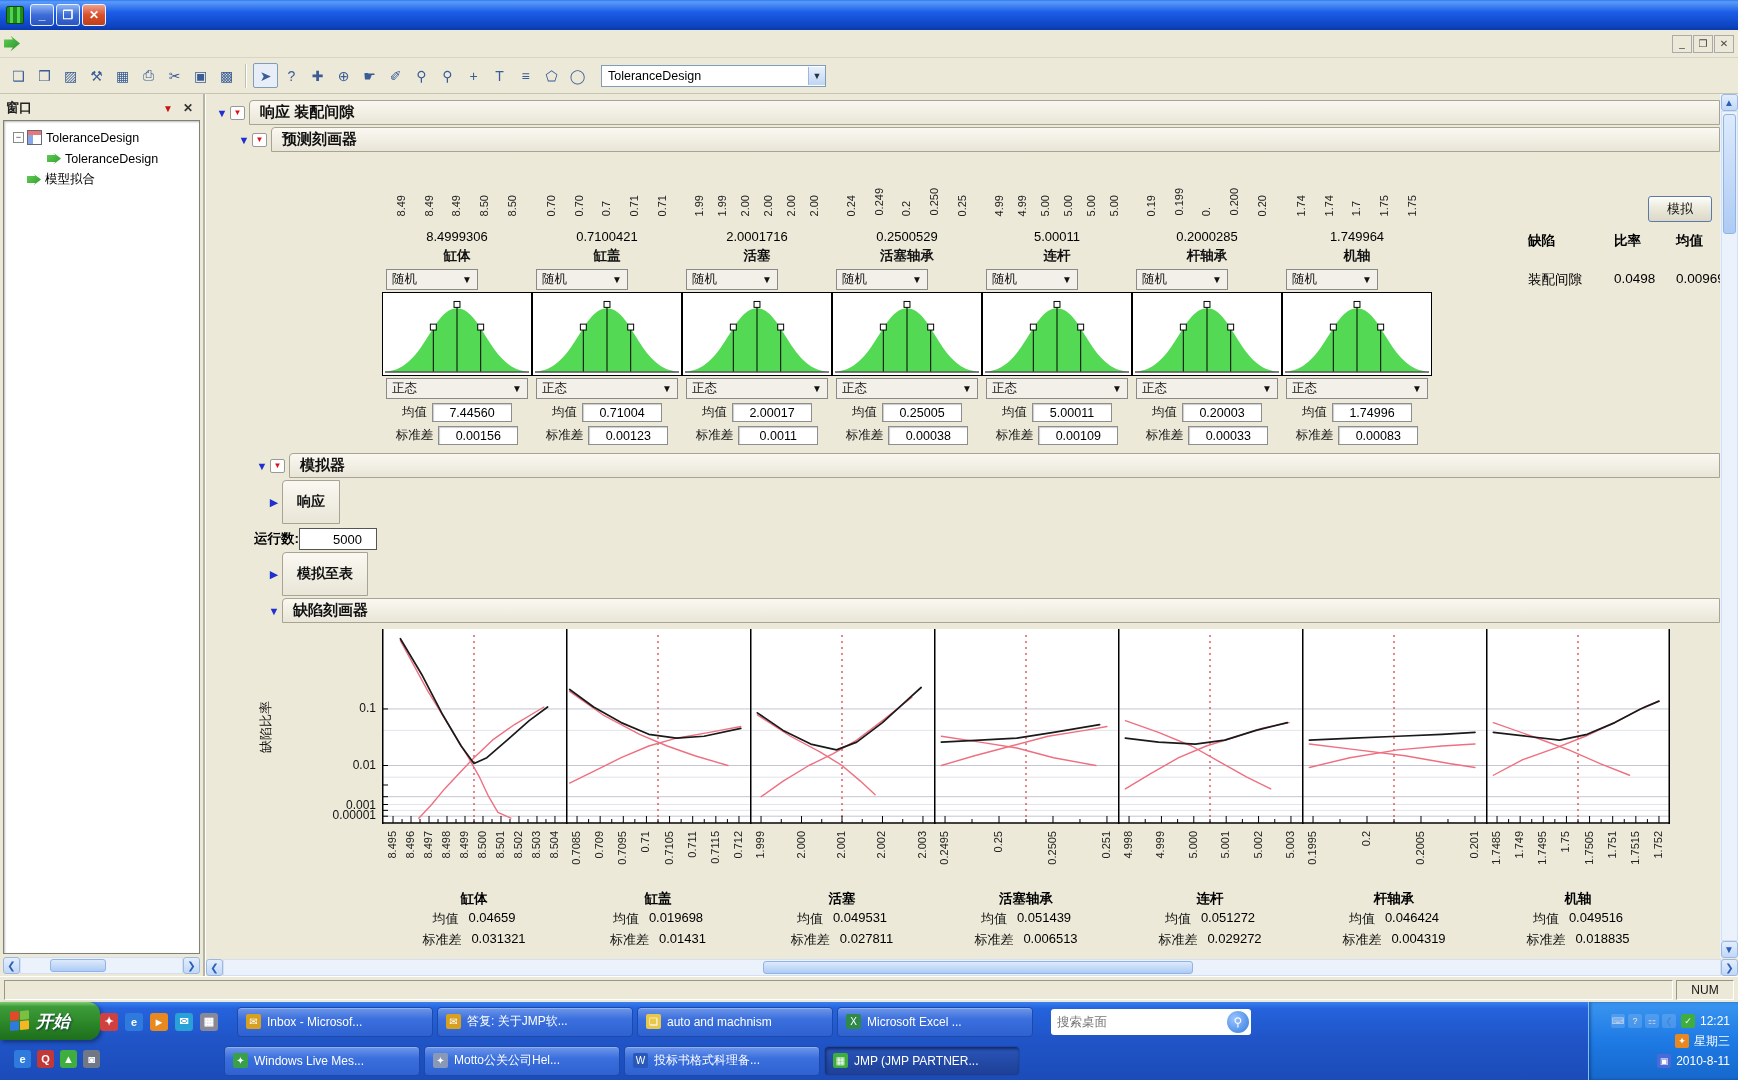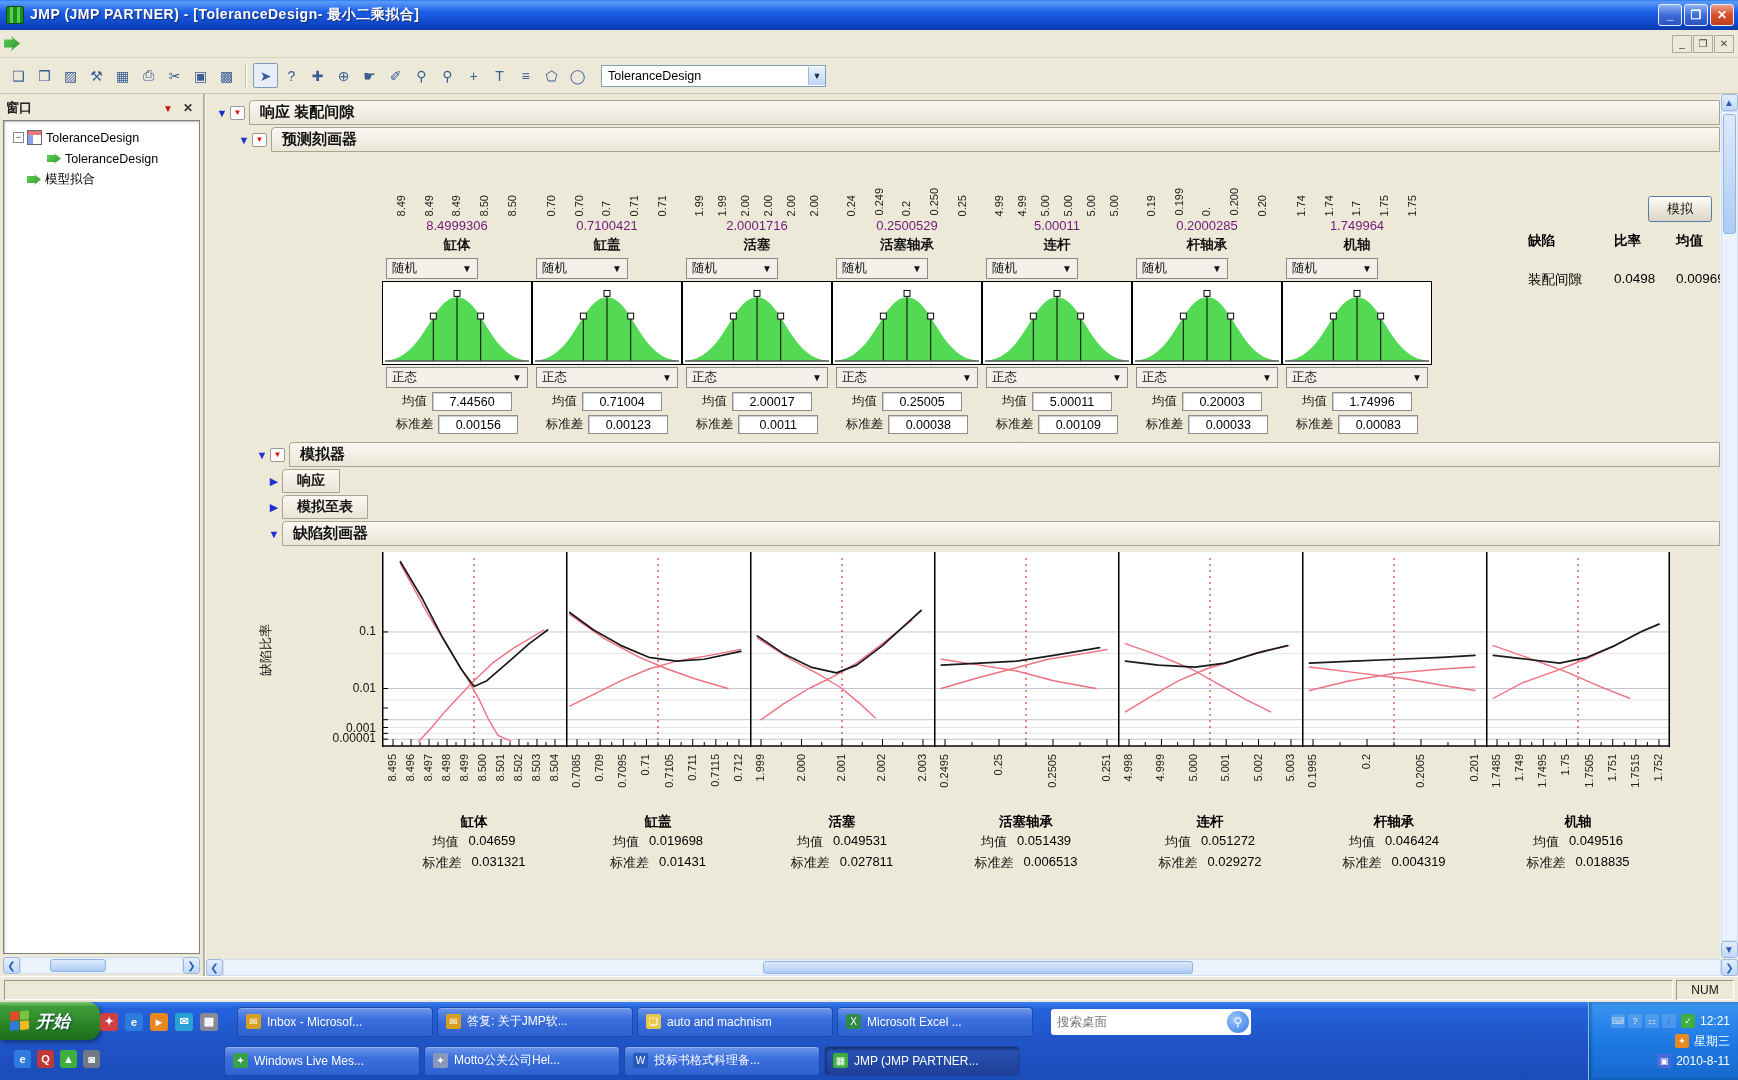--- a/index.html
+++ b/index.html
@@ -58,28 +58,28 @@
   .vscroll .sb-track { flex:1; width:17px; }
   .hscroll-row { height:18px; display:flex; }
   .hscroll { flex:1; display:flex; align-items:center; }
   .hscroll .sb-track { flex:1; height:17px; }
 
   
   .outline-row { display:flex; align-items:center; margin-top:2px; }
   .disc { color:#1f2fd0; font-size:11px; width:16px; text-align:center; }
   .menu-box { width:15px; height:14px; background:#fff; border:1px solid #999; border-radius:2px; font-size:8px; color:#d11; display:flex; align-items:center; justify-content:center; margin-right:4px; }
   .hbar { flex:1; border:1px solid #a8a494; border-radius:4px 0 0 0; background:linear-gradient(180deg,#faf8f1,#e9e5d7); padding:2px 10px; font-size:15px; font-weight:bold; color:#111; }
-  .hbar.small { flex:none; padding:2px 14px; font-size:14px; }
+  .hbar.small { flex:none; padding:12px 14px; font-size:14px; }
 
   .profiler-wrap { position:relative; margin:4px 0 0 168px; width:1100px; }
   .fcols { display:flex; }
   .fcol { width:150px; display:flex; flex-direction:column; align-items:center; }
   .tickrow { height:60px; width:100%; display:flex; align-items:flex-end; justify-content:space-around; padding:0 6px; }
   .vtick { writing-mode:vertical-rl; transform:rotate(180deg); font-size:11px; color:#222; line-height:11px; }
-  .redval { height:18px; font-size:13px; color:#701a75; margin-top:2px; }
+  .redval { height:18px; font-size:13px; color:#000000; margin-top:13px; }
   .fname { height:20px; font-size:13.5px; font-weight:bold; color:#111; }
   .combo { background:#f2f0e8; border:1px solid #8a8a8a; height:21px; display:flex; align-items:center; justify-content:space-between; padding-left:5px; font-size:12.5px; color:#111; }
   .combo .arr { font-size:10px; color:#111; padding:0 5px; }
   .mode-combo { width:92px; align-self:flex-start; margin:2px 0 2px 4px; }
   .dist-combo { width:142px; margin:2px 0; }
   .distbox { width:150px; height:84px; background:#fff; border:1px solid #000; margin-left:-1px; }
   .fcol:first-child .distbox { margin-left:0; }
   .statrow { display:flex; align-items:center; gap:5px; height:23px; }
   .statrow .lab { font-size:12.5px; color:#111; }
   .ibox { background:#fff; border:1px solid #8e8e8e; box-shadow:inset 1px 1px 1px #ccc; height:19px; min-width:80px; display:flex; align-items:center; justify-content:center; font-size:12.5px; }
@@ -137,21 +137,20 @@
   .tb-tray { width:150px; background:linear-gradient(180deg,#3a95f0 0%,#1e7ae4 50%,#1668cc 100%); border-left:1px solid #7ec0f8; box-shadow:inset 2px 0 3px rgba(0,0,40,.3);
      display:flex; flex-direction:column; justify-content:center; gap:2px; padding:2px 8px 2px 4px; color:#fff; font-size:12px; }
   .tray-row { display:flex; align-items:center; justify-content:flex-end; gap:5px; height:18px; }
   .tray-ico { width:14px; height:14px; border-radius:2px; display:flex; align-items:center; justify-content:center; font-size:9px; color:#fff; }
 </style>
 </head>
 <body>
 
 <div class="titlebar">
   <div class="title-icon"></div>
-  <div class="title-text">JMP (JMP PARTNER)  - [ToleranceDesign- 最小二乘拟合]</div>
   <div class="title-btns">
     <div class="tbtn">_</div>
     <div class="tbtn">❐</div>
     <div class="tbtn close">✕</div>
   </div>
 </div>
 
 <div class="menubar">
   <div class="menu-doc-icon"></div>
   <div class="menu-spacer"></div>
@@ -533,20 +532,24 @@
           <span class="disc">▼</span>
           <span class="menu-box">▼</span>
           <div class="hbar">模拟器</div>
         </div>
 
         <div class="outline-row" style="margin-left:52px;">
           <span class="disc">▶</span>
           <div class="hbar small">响应</div>
         </div>
 
+        <div class="runs-row">
+          <span class="lab">运行数:</span>
+          <input class="runs-input" value="5000" style="">
+        </div>
 
         <div class="outline-row" style="margin-left:52px;">
           <span class="disc">▶</span>
           <div class="hbar small">模拟至表</div>
         </div>
 
         <div class="outline-row" style="margin-left:52px;">
           <span class="disc">▼</span>
           <div class="hbar">缺陷刻画器</div>
         </div>

